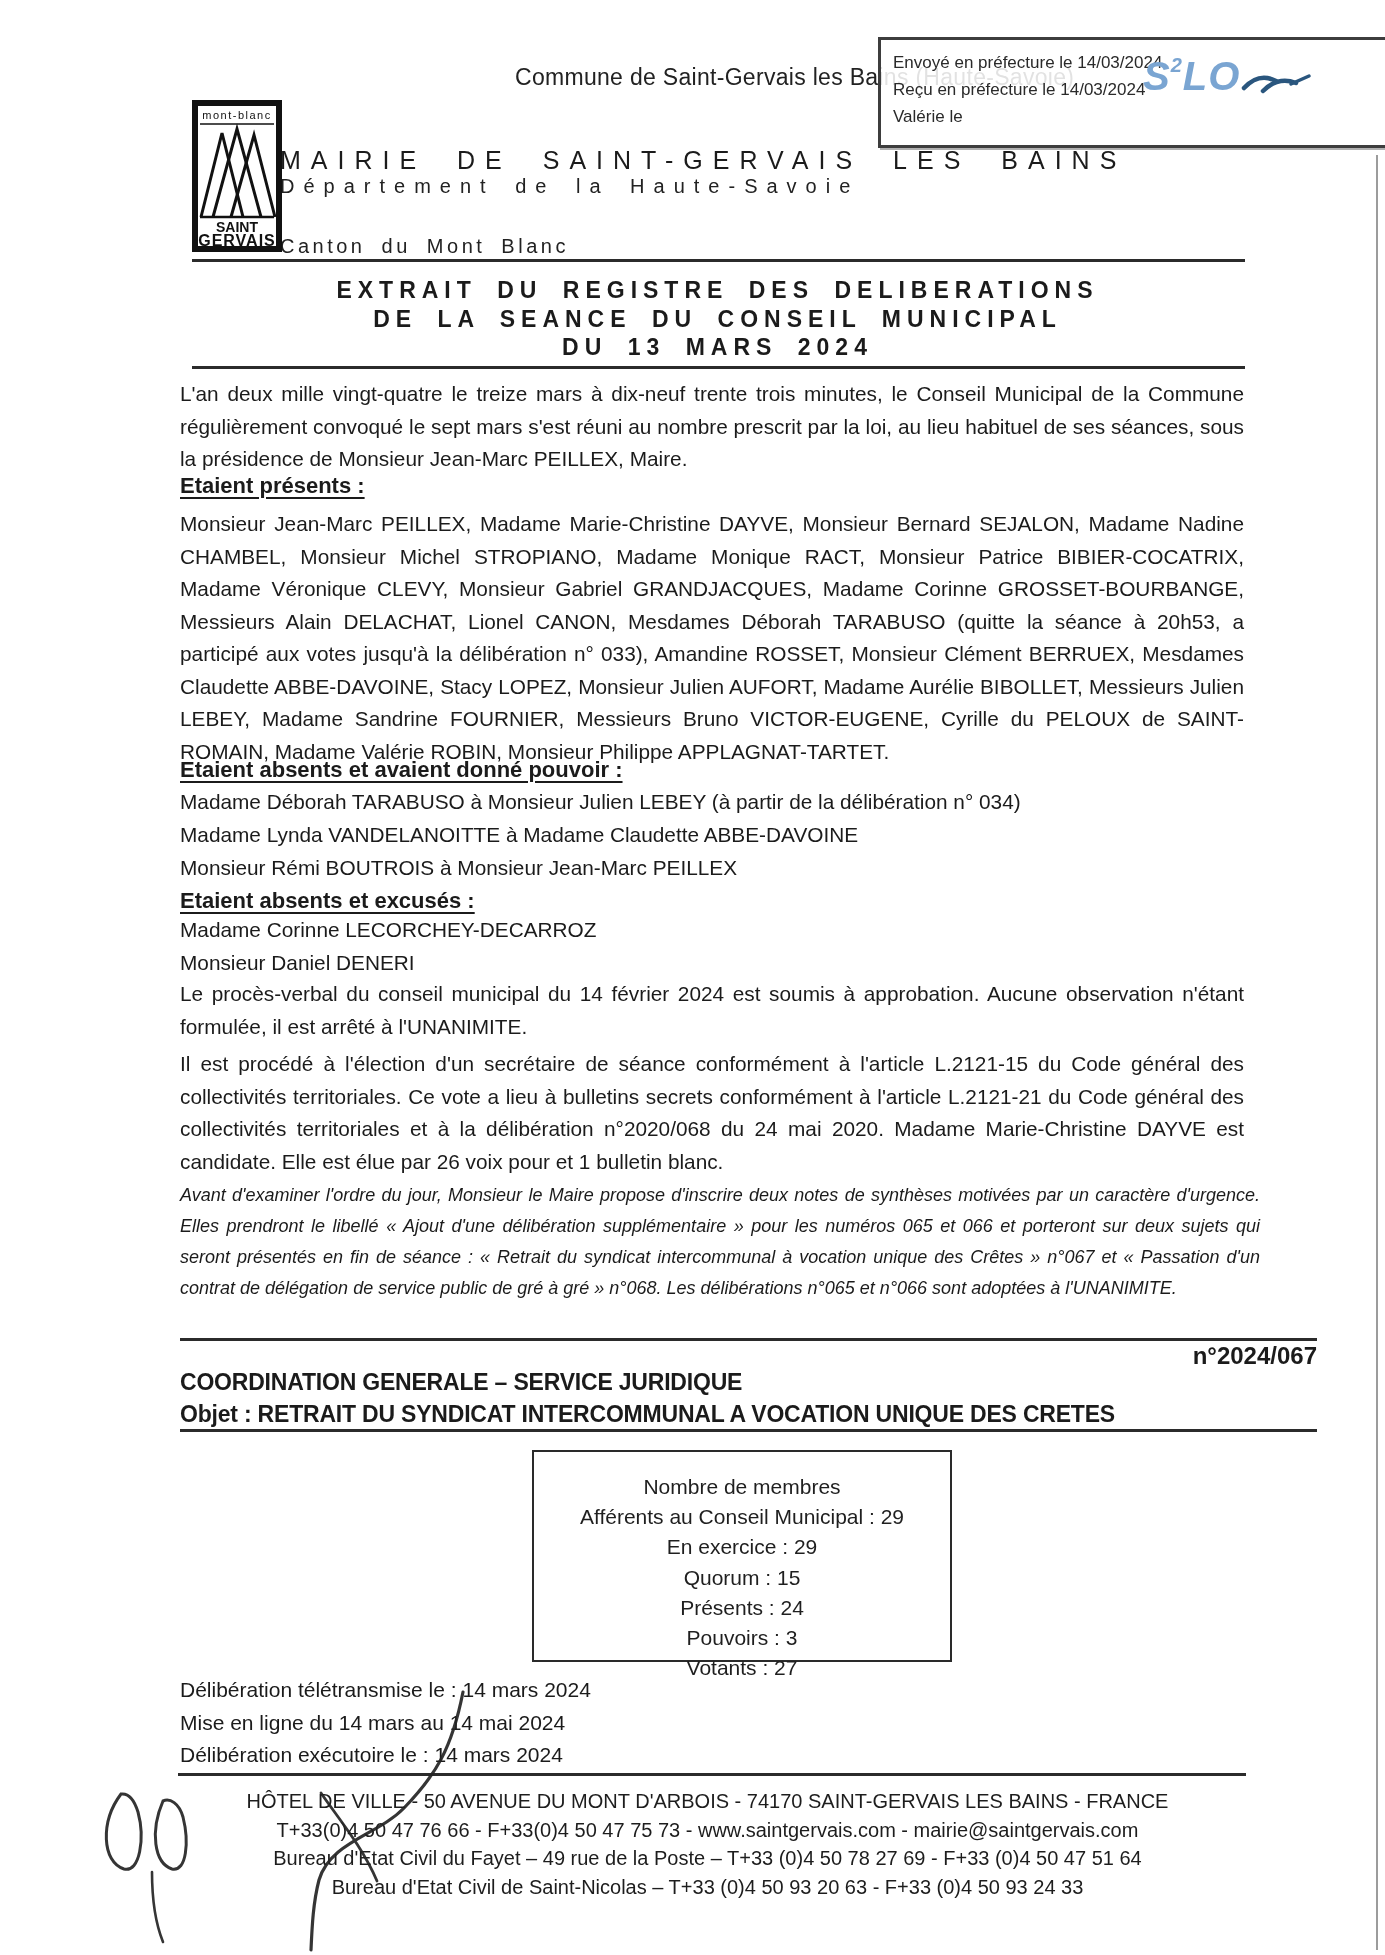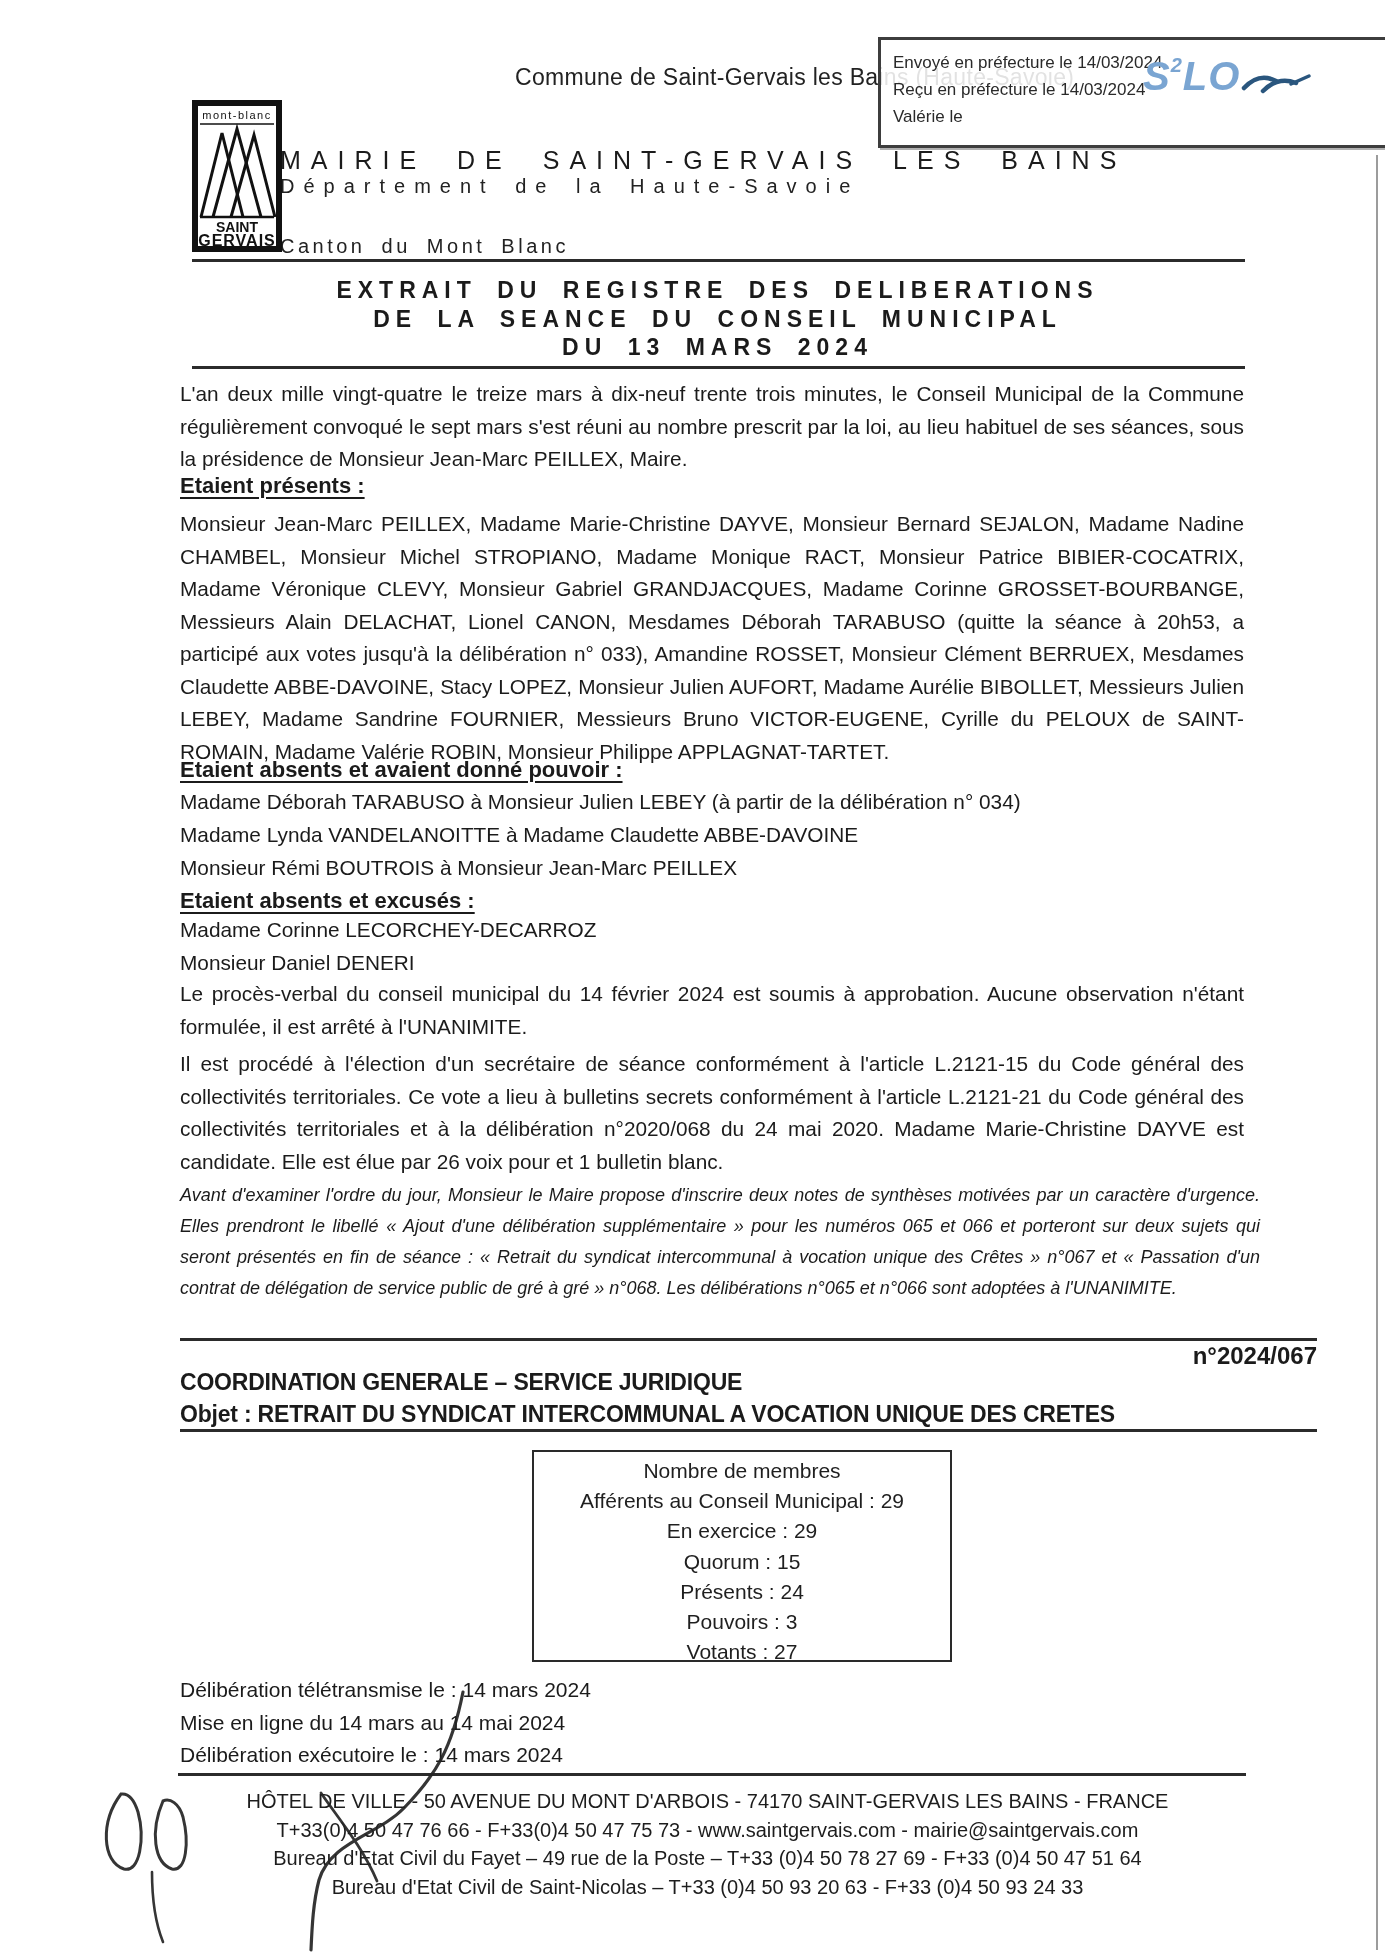--- a/index.html
+++ b/index.html
@@ -59,21 +59,21 @@
   .p-urgence    { top:1180px; width:1080px; font-size:18px; line-height:31px; font-style:italic; }
   .plain-line { font-size:20.8px; line-height:33px; white-space:nowrap; }
 
   
   .num  { left:180px; top:1342px; width:1137px; text-align:right; font-size:24px; font-weight:700; }
   .serv { left:180px; top:1369px; font-size:23px; font-weight:700; letter-spacing:-0.2px; white-space:nowrap; }
   .obj  { left:180px; top:1401px; font-size:23px; font-weight:700; letter-spacing:-0.2px; white-space:nowrap; }
 
   
   .members-box { left:532px; top:1450px; width:420px; height:212px; box-sizing:border-box;
-                 border:2.5px solid #2a2a2a; text-align:center; padding-top:4px; }
+                 border:2.5px solid #2a2a2a; text-align:center; padding-top:20px; }
   .members-box div { font-size:21px; line-height:30.2px; color:#1f1f1f; }
 
   
   .dates { left:180px; top:1674px; }
   .dates div { font-size:21px; line-height:32.5px; white-space:nowrap; }
   .footer { left:170px; top:1787px; width:1075px; text-align:center; }
   .footer div { font-size:20px; line-height:28.5px; white-space:nowrap; color:#1d1d1d; }
 
   .edge-line { left:1376px; top:155px; width:2px; height:1795px; background:#4a4a4a; opacity:0.55; }
   .sig { left:0; top:0; z-index:5; pointer-events:none; }

